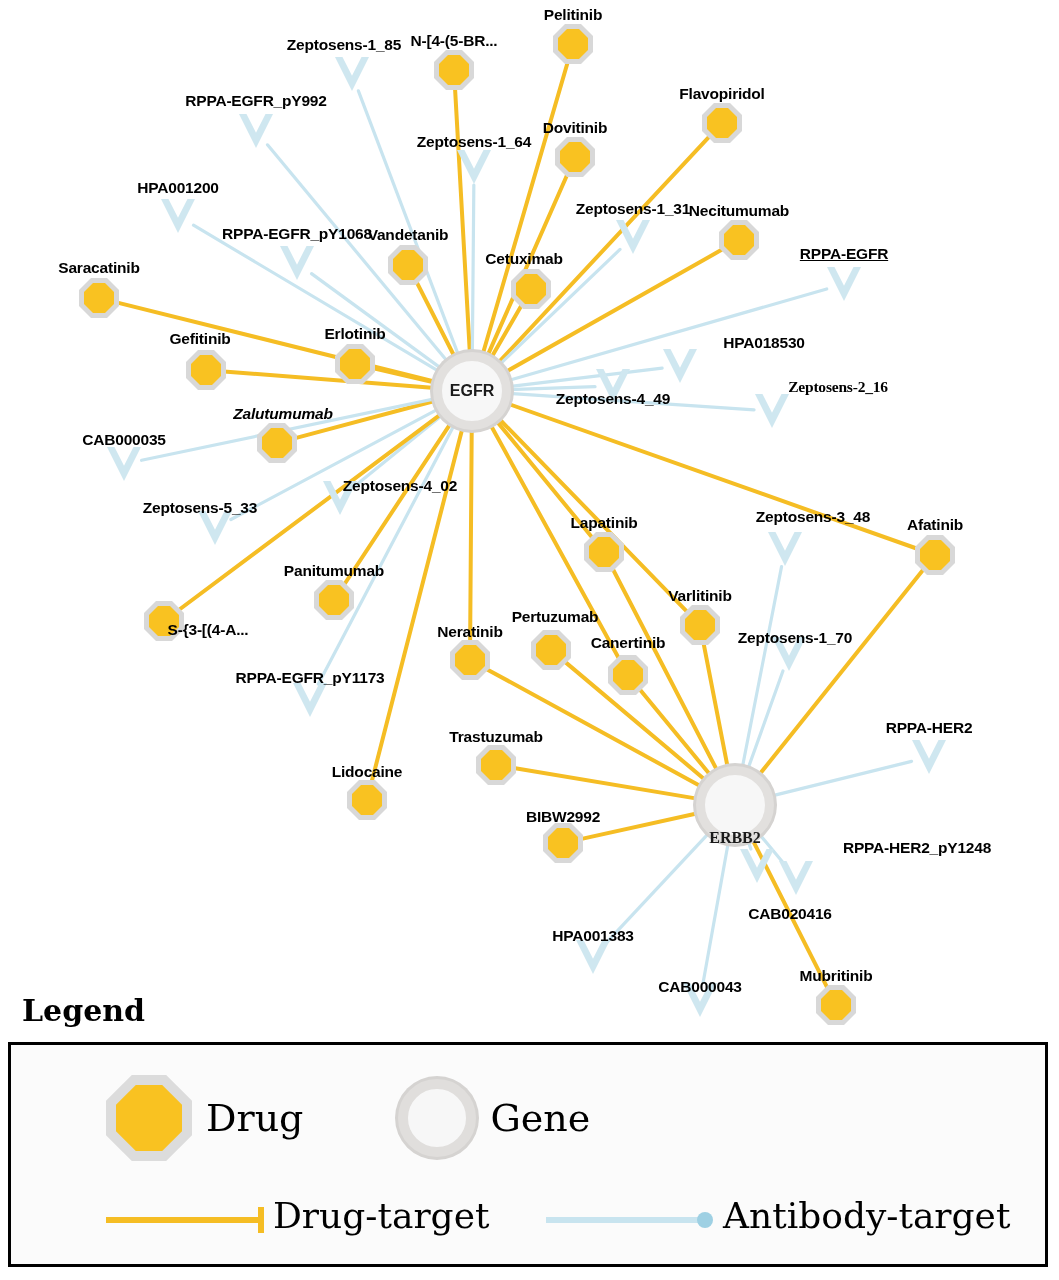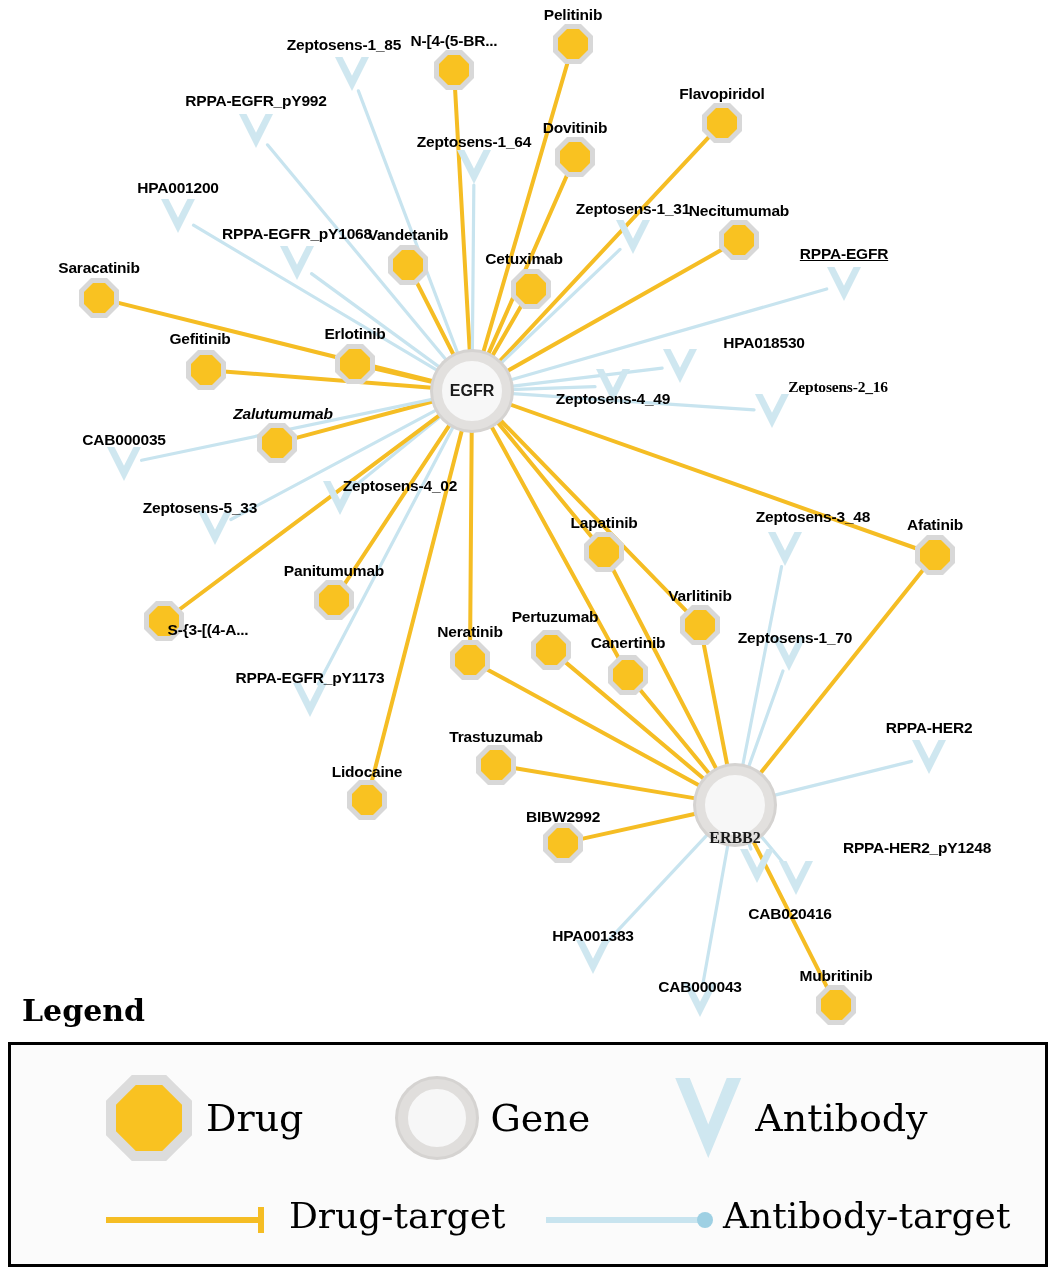--- a/index.html
+++ b/index.html
@@ -476,28 +476,24 @@
     <div class="lg-item" style="margin-left:95px;">
       <div class="lg-drug-halo">
         <div class="lg-drug-inner"></div>
       </div>
       <div class="lg-text">Drug</div>
     </div>
     <div class="lg-item" style="margin-left:95px;">
       <div class="lg-gene"></div>
       <div class="lg-text">Gene</div>
     </div>
-    <div class="lg-item" style="margin-left:85px;">
-      <div class="lg-ab"></div>
-      <div class="lg-text">Antibody</div>
-    </div>
   </div>
   <div class="legend-row2">
     <svg width="1034" height="70" style="position:absolute;left:0;top:0;">
       <line x1="95" y1="35" x2="250" y2="35" stroke="#f5bd24" stroke-width="6"></line>
       <line x1="250" y1="22" x2="250" y2="48" stroke="#f5bd24" stroke-width="6"></line>
       <line x1="535" y1="35" x2="690" y2="35" stroke="#c8e4ef" stroke-width="6"></line>
       <circle cx="694" cy="35" r="8" fill="#9ed0e3"></circle>
     </svg>
-    <div class="edge-label" style="left:278px;">Drug-target</div>
+    <div class="edge-label" style="left:262px;">Drug-target</div>
     <div class="edge-label" style="left:712px;">Antibody-target</div>
   </div>
 </div>
 
 </body></html>

